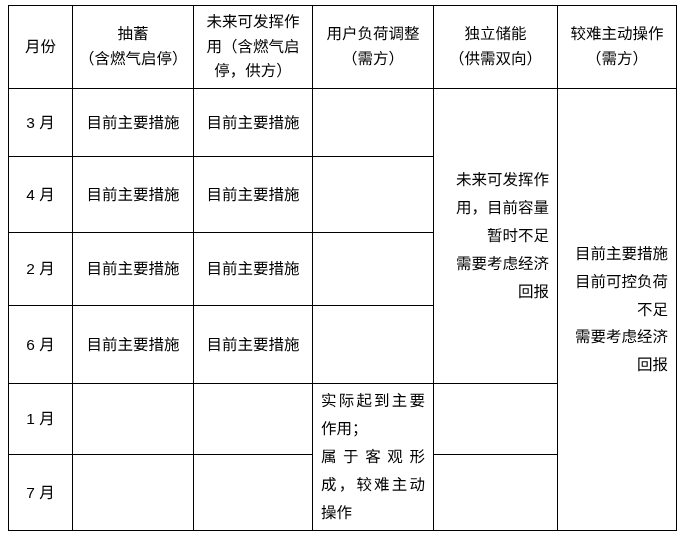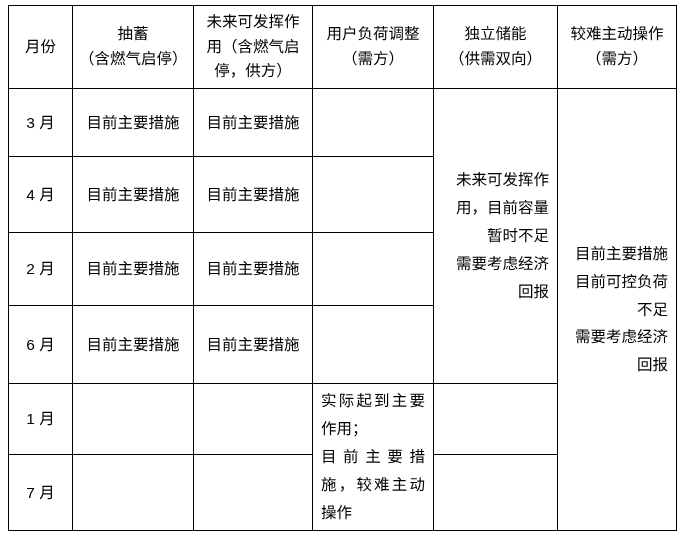--- a/index.html
+++ b/index.html
@@ -107,21 +107,21 @@
         <td class="center">6 月</td>
         <td class="center">目前主要措施</td>
         <td class="center">目前主要措施</td>
         <td class="center"></td>
       </tr>
       <tr>
         <td class="center">1 月</td>
         <td class="center"></td>
         <td class="center"></td>
         <td class="justify" rowspan="2">实际起到主要作用；
-目前主要措施，较难主动操作</td>
+属于客观形成，较难主动操作</td>
         <td class="center"></td>
       </tr>
       <tr>
         <td class="center">7 月</td>
         <td class="center"></td>
         <td class="center"></td>
         <td class="center"></td>
       </tr>
     </tbody>
   </table>

